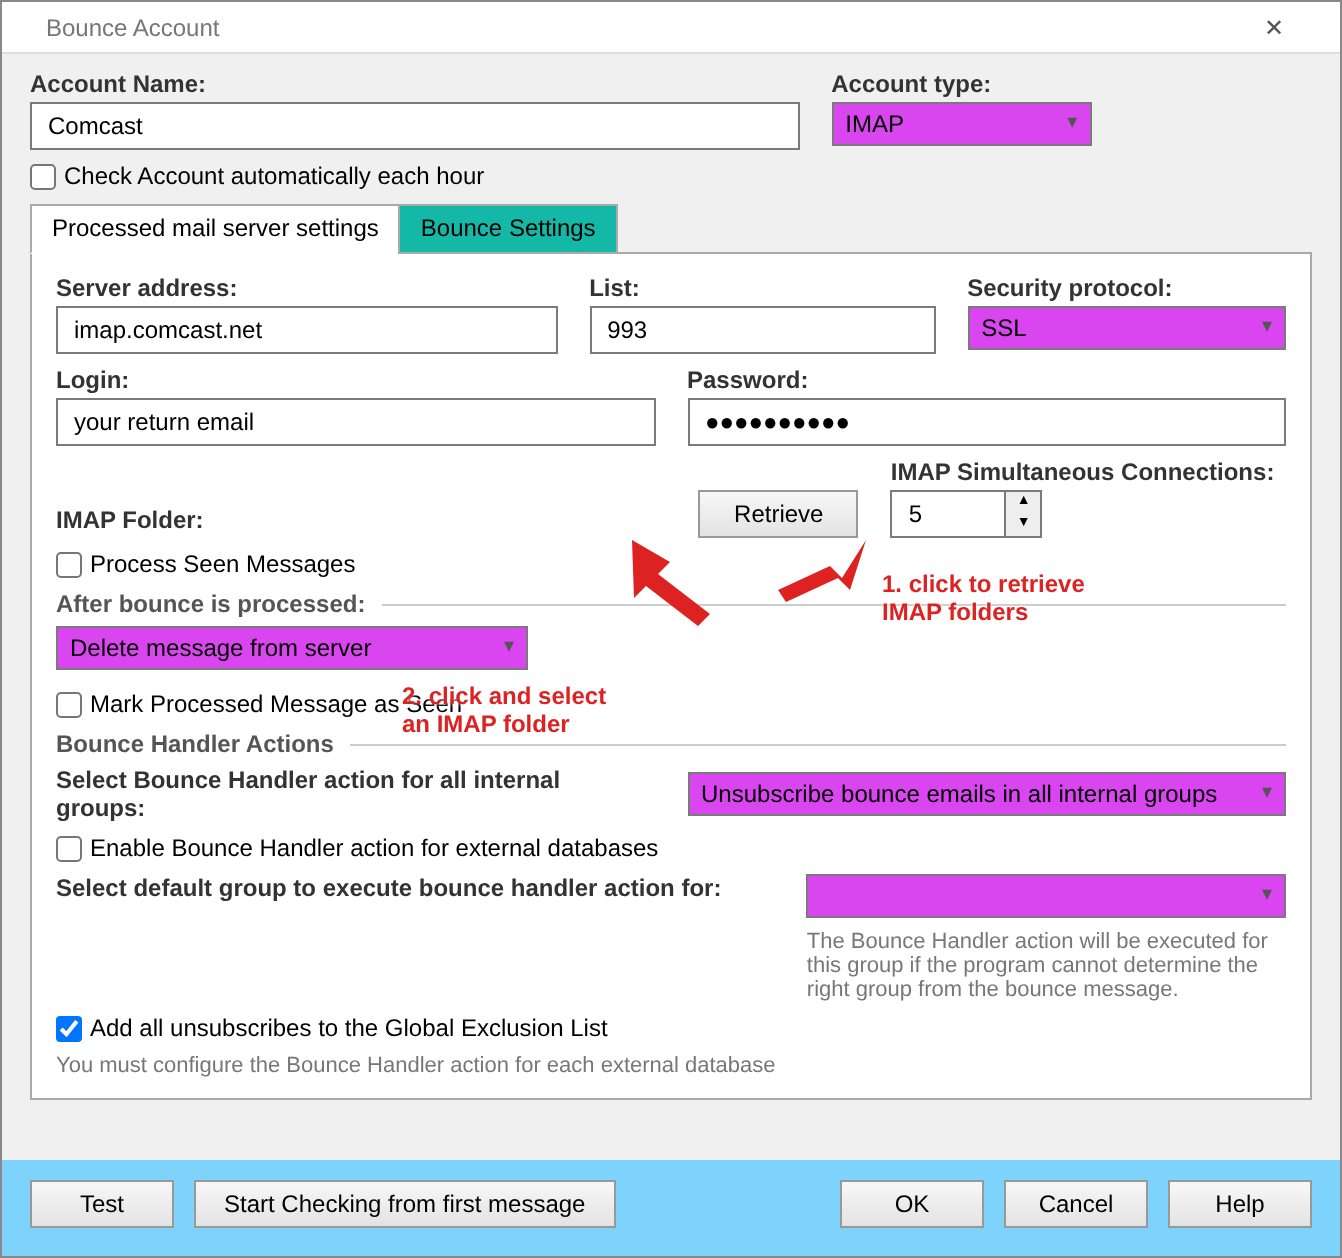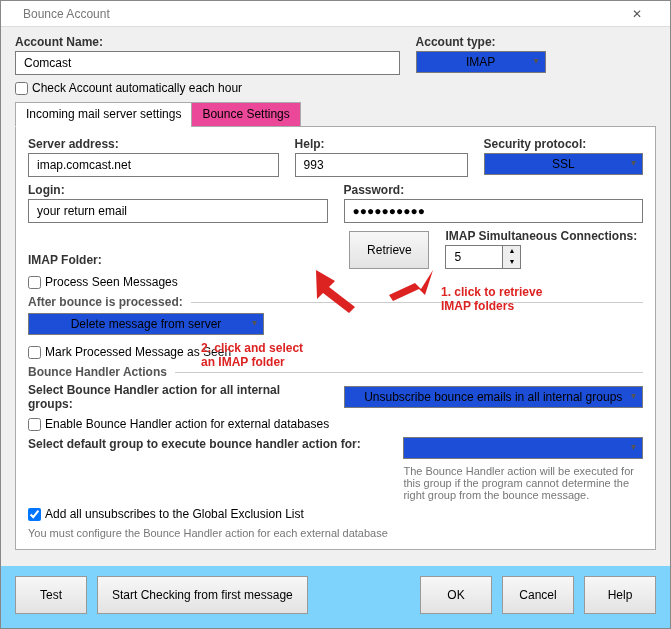--- a/index.html
+++ b/index.html
@@ -10,32 +10,32 @@
 .content { padding: 8px 14px 0 14px; }
 .row { display: flex; gap: 16px; margin-bottom: 6px; }
 .col { flex: 1; display: flex; flex-direction: column; }
 label.field { font-weight: bold; color: #333; margin-bottom: 2px; }
 input[type=text], input[type=password], select {
   height: 24px; border: 1px solid #7a7a7a; padding: 0 8px; background: #fff;
 }
 .checkbox-row { display: flex; align-items: center; gap: 4px; margin: 6px 0; }
 .checkbox-row input { margin: 0; }
 .tabs { border-bottom: 1px solid #aaa; margin-top: 6px; display: flex; }
-.tab { padding: 4px 10px 5px 10px; border: 1px solid #aaa; background: #ec4899; margin-right: -1px; position: relative; top: 1px; cursor: default; }
+.tab { padding: 4px 10px 5px 10px; border: 1px solid #aaa; background: #14b8a6; margin-right: -1px; position: relative; top: 1px; cursor: default; }
 .tab.active { background: #fff; border-bottom: 1px solid #fff; }
 .tabbody { background: #fff; border: 1px solid #aaa; border-top: none; padding: 10px 12px; }
 .section-head { font-weight: bold; color: #555; margin: 6px 0 4px 0; display: flex; align-items: center; gap: 8px; }
 .section-head .rule { flex: 1; height: 1px; background: #ccc; }
 .smalltext { color: #777; font-size: 11px; }
-.btn { height: 38px; border: 1px solid #999; background: linear-gradient(#f7f7f7,#e3e3e3); padding: 0 14px; cursor: default; }
+.btn { height: 24px; border: 1px solid #999; background: linear-gradient(#f7f7f7,#e3e3e3); padding: 0 14px; cursor: default; }
 .spin { display: flex; align-items: stretch; width: 80px; }
 .spin input { width: 58px; }
 .spin .arrows { width: 18px; border: 1px solid #7a7a7a; border-left: none; display: flex; flex-direction: column; }
 .spin .arrows div { flex: 1; font-size: 7px; text-align: center; line-height: 9px; background: #eee; }
-.dropdown-btn { height: 22px; border: 1px solid #7a7a7a; background: #1d4ed8; padding: 0 6px; width: 100%; text-align: center; position: relative; }
+.dropdown-btn { height: 22px; border: 1px solid #7a7a7a; background: #d946ef; padding: 0 6px; width: 100%; text-align: left; position: relative; }
 .dropdown-btn::after { content: "▾"; position: absolute; right: 6px; top: 3px; color: #555; font-size: 10px; }
 .readonly-combo { display: flex; }
 .readonly-combo input { flex: 1; }
 .readonly-combo .ddbtn { width: 20px; border: 1px solid #7a7a7a; border-left: none; background: #eee; text-align: center; font-size: 10px; line-height: 20px; }
 .footer { position: absolute; bottom: 0; left: 0; right: 0; padding: 10px 14px 14px 14px; display: flex; gap: 10px; background: #7dd3fc; }
 .footer .spacer { flex: 1; }
 .footer .btn { min-width: 72px; }
 .annot { position: absolute; color: #d22; font-weight: bold; font-size: 15px; pointer-events: none; text-shadow: 0 0 2px #fff; line-height: 1.2; }
 .arrow { position: absolute; pointer-events: none; }
 </style>
@@ -61,33 +61,33 @@
         <button class="dropdown-btn" style="width:130px">IMAP</button>
       </div>
     </div>
 
     <div class="checkbox-row">
       <input type="checkbox" style="">
       <span>Check Account automatically each hour</span>
     </div>
 
     <div class="tabs">
-      <div class="tab active">Incoming mail server settings</div>
+      <div class="tab active">Processed mail server settings</div>
       <div class="tab">Bounce Settings</div>
     </div>
 
     <div class="tabbody">
 
       <div class="row">
         <div class="col" style="flex:2.2">
           <label class="field">Server address:</label>
           <input type="text" value="imap.comcast.net" style="">
         </div>
         <div class="col" style="flex:0.7">
-          <label class="field">Help:</label>
+          <label class="field">List:</label>
           <input type="text" value="993" style="">
         </div>
         <div class="col" style="flex:1.4">
           <label class="field">Security protocol:</label>
           <button class="dropdown-btn">SSL</button>
         </div>
       </div>
 
       <div class="row">
         <div class="col" style="flex:1">

